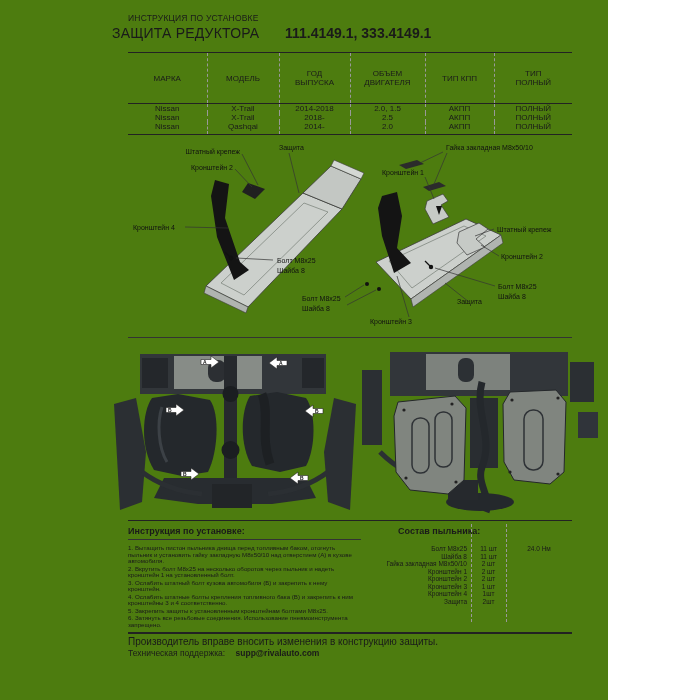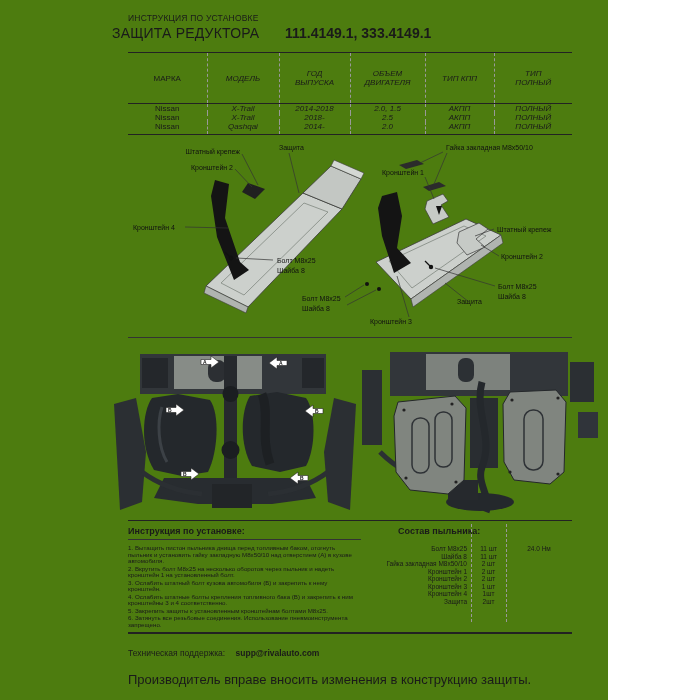--- a/index.html
+++ b/index.html
@@ -12,21 +12,21 @@
   .hdr-parts{position:absolute;left:285px;top:25px;font-size:14px;font-weight:bold;}
 
   
   .fit-table{position:absolute;left:128px;top:52px;width:444px;border-collapse:collapse;
              table-layout:fixed;border-top:1.5px solid #222;border-bottom:1.5px solid #222;}
   .fit-table th{font-weight:normal;font-size:8px;line-height:9px;height:24px;
                 border-bottom:1.5px solid #222;vertical-align:middle;padding:2px 1px;text-align:center;}
   .fit-table td{font-size:8px;height:9px;line-height:9px;text-align:center;padding:0;}
   .fit-table tr:first-child td{padding-top:2px;}
   .fit-table tr:last-child td{padding-bottom:3px;}
-  .fit-table th+th,.fit-table td+td{border-left:1px dashed #999;font-style:italic;}
+  .fit-table th+th,.fit-table td+td{border-left:1px dashed #999;}
   .hw{display:block;margin:14px auto;}
   .hw-44{width:44px;} .hw-52{width:52px;}
 
   
   .diagram{position:absolute;left:128px;top:136px;width:444px;height:200px;}
   .diagram text{font-family:"Liberation Sans",sans-serif;font-size:7px;fill:#111;}
 
   .sep1{position:absolute;left:128px;top:337px;width:444px;border-top:1px solid #333;}
   .sep2{position:absolute;left:128px;top:520px;width:444px;border-top:1.5px solid #222;}
   .sep3{position:absolute;left:128px;top:632px;width:444px;border-top:2px solid #222;}
@@ -49,21 +49,21 @@
   .parts-table th{font-weight:normal;font-size:8px;height:11px;line-height:11px;background:#e4e4e4;
                   border-top:1px solid #333;border-bottom:1px solid #333;padding:0;}
   .parts-table td{font-size:6.5px;height:7.5px;line-height:7.5px;padding:0;}
   .pt-name{text-align:right;padding-right:4px !important;}
   .pt-qty{text-align:center;}
   .pt-torque{text-align:center;}
   .dash-v{position:absolute;top:524px;height:98px;border-left:1px dashed #999;}
   .dash-v1{left:471px;} .dash-v2{left:506px;}
 
   
-  .footer-1{position:absolute;left:128px;top:636px;font-size:13px;margin-top:36px;}
+  .footer-1{position:absolute;left:128px;top:636px;font-size:10px;}
   .footer-2{position:absolute;left:128px;top:648px;font-size:8.5px;}
   .footer-2 .email{font-weight:bold;padding-left:8px;}
 </style>
 </head>
 <body>
 
 <div class="page">
 
   <div class="hdr-sub">ИНСТРУКЦИЯ ПО УСТАНОВКЕ</div>
   <div class="hdr-title">ЗАЩИТА РЕДУКТОРА</div>

